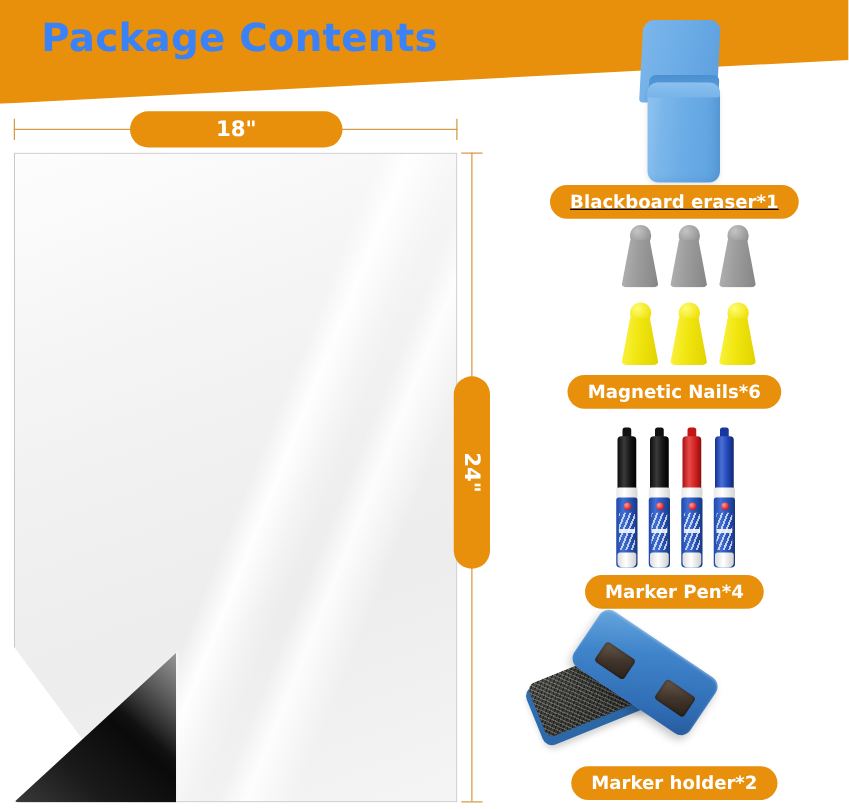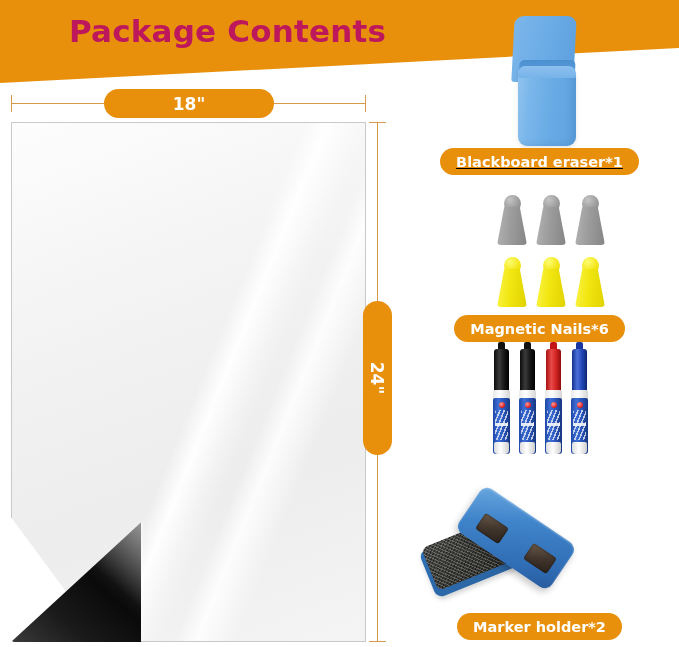--- a/index.html
+++ b/index.html
@@ -14,24 +14,23 @@
 
   
   .header-banner {
     position: absolute; left: 0; top: 0; width: 679px; height: 86px;
     background: #E8900C;
     clip-path: polygon(0 0, 679px 0, 679px 48px, 0 83px);
     z-index: 2;
   }
   .header-title {
     position: absolute; left: 33px; top: 13px;
-    font-size: 31px; font-weight: bold; color: #be185d;
+    font-size: 31px; font-weight: bold; color: #3b82f6;
     letter-spacing: 0.2px; white-space: nowrap; z-index: 3;
     font-family: "DejaVu Sans", "Liberation Sans", sans-serif;
-    margin-left: 36px;
   }
 
   
   .dim-h-line {
     position: absolute; left: 11px; top: 103px; width: 355px; height: 1px;
     background: #D69A4A; z-index: 1;
   }
   .dim-h-cap-l, .dim-h-cap-r {
     position: absolute; top: 95px; width: 1px; height: 17px; background: #D69A4A; z-index: 1;
   }
@@ -244,21 +243,21 @@
     <div class="item-block" style="top:8px;text-decoration:underline;">
       <div class="art eraser-art">
         <div class="eraser-lid"></div>
         <div class="eraser-inner"></div>
         <div class="eraser-body"></div>
         <div class="eraser-rim"></div>
       </div>
       <div class="pill-label">Blackboard eraser*1</div>
     </div>
 
-    <div class="item-block" style="top:195px;">
+    <div class="item-block" style="top:180px;">
       <div class="art pins-art">
         <div class="pin gray" style="left:95px; top:0;">
             <div class="pin-head"></div>
             <div class="pin-body"></div>
           </div>
         <div class="pin gray" style="left:134px; top:0;">
             <div class="pin-head"></div>
             <div class="pin-body"></div>
           </div>
         <div class="pin gray" style="left:173px; top:0;">
@@ -313,20 +312,21 @@
         <div class="marker" style="left:171px;">
           <div class="marker-tip" style="background:#17379f;"></div>
           <div class="marker-cap" style="background:linear-gradient(90deg,#14308f,#4a6fd8 35%,#1f44b2 70%,#10276f 100%);"></div>
           <div class="marker-ring"></div>
           <div class="marker-body"></div>
           <div class="marker-dot"></div>
           <div class="marker-script"></div>
           <div class="marker-foot"></div>
         </div>
       </div>
+      <div class="pill-label">Marker Pen*4</div>
     </div>
 
     <div class="item-block" style="top:503px;">
       <div class="art holder-art">
         <div class="holder-back"></div>
         <div class="holder-felt"></div>
         <div class="holder-front"></div>
         <div class="holder-mag m1"></div>
         <div class="holder-mag m2"></div>
       </div>

